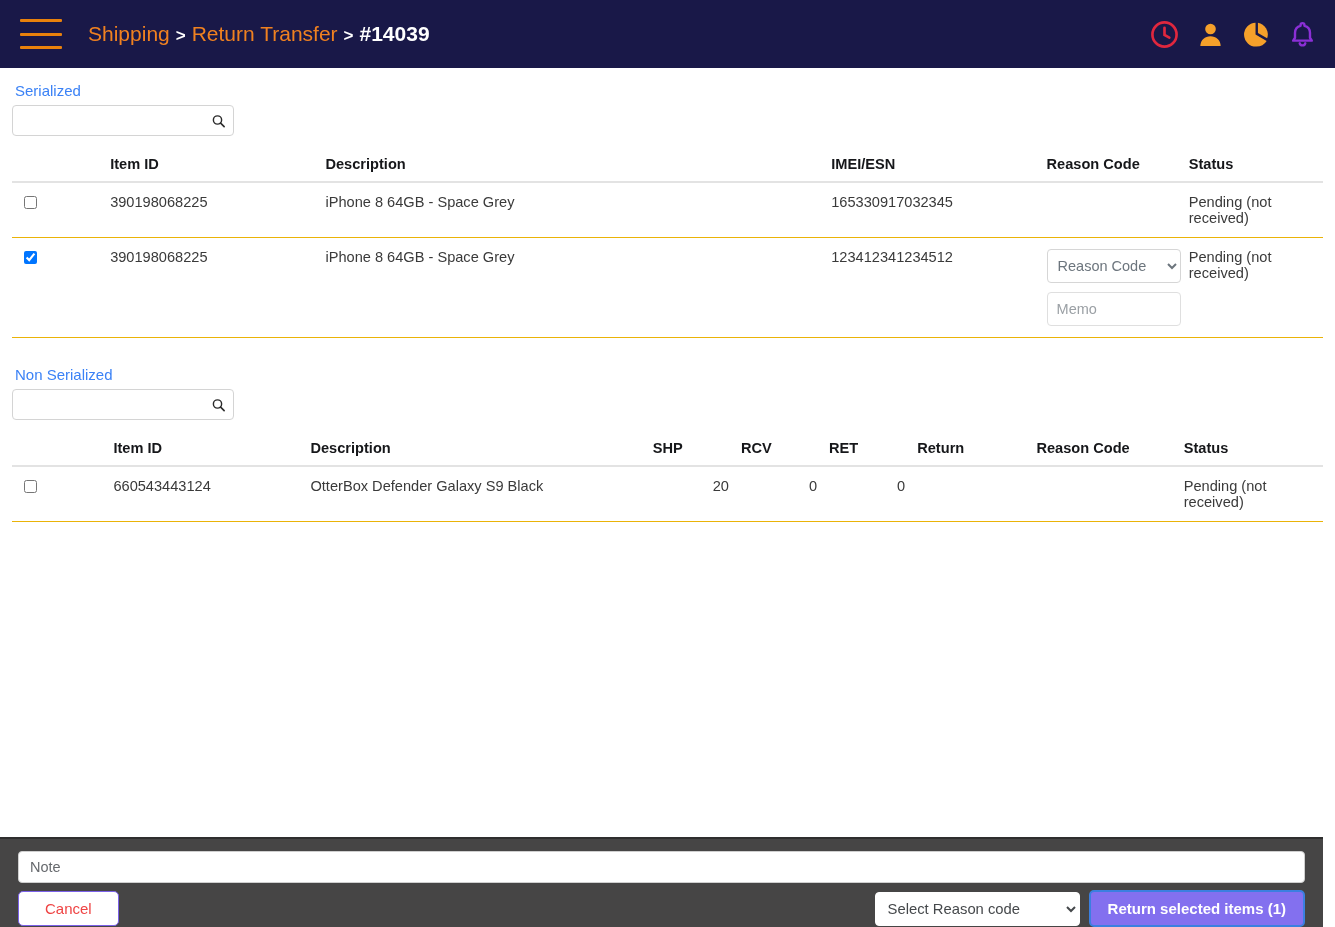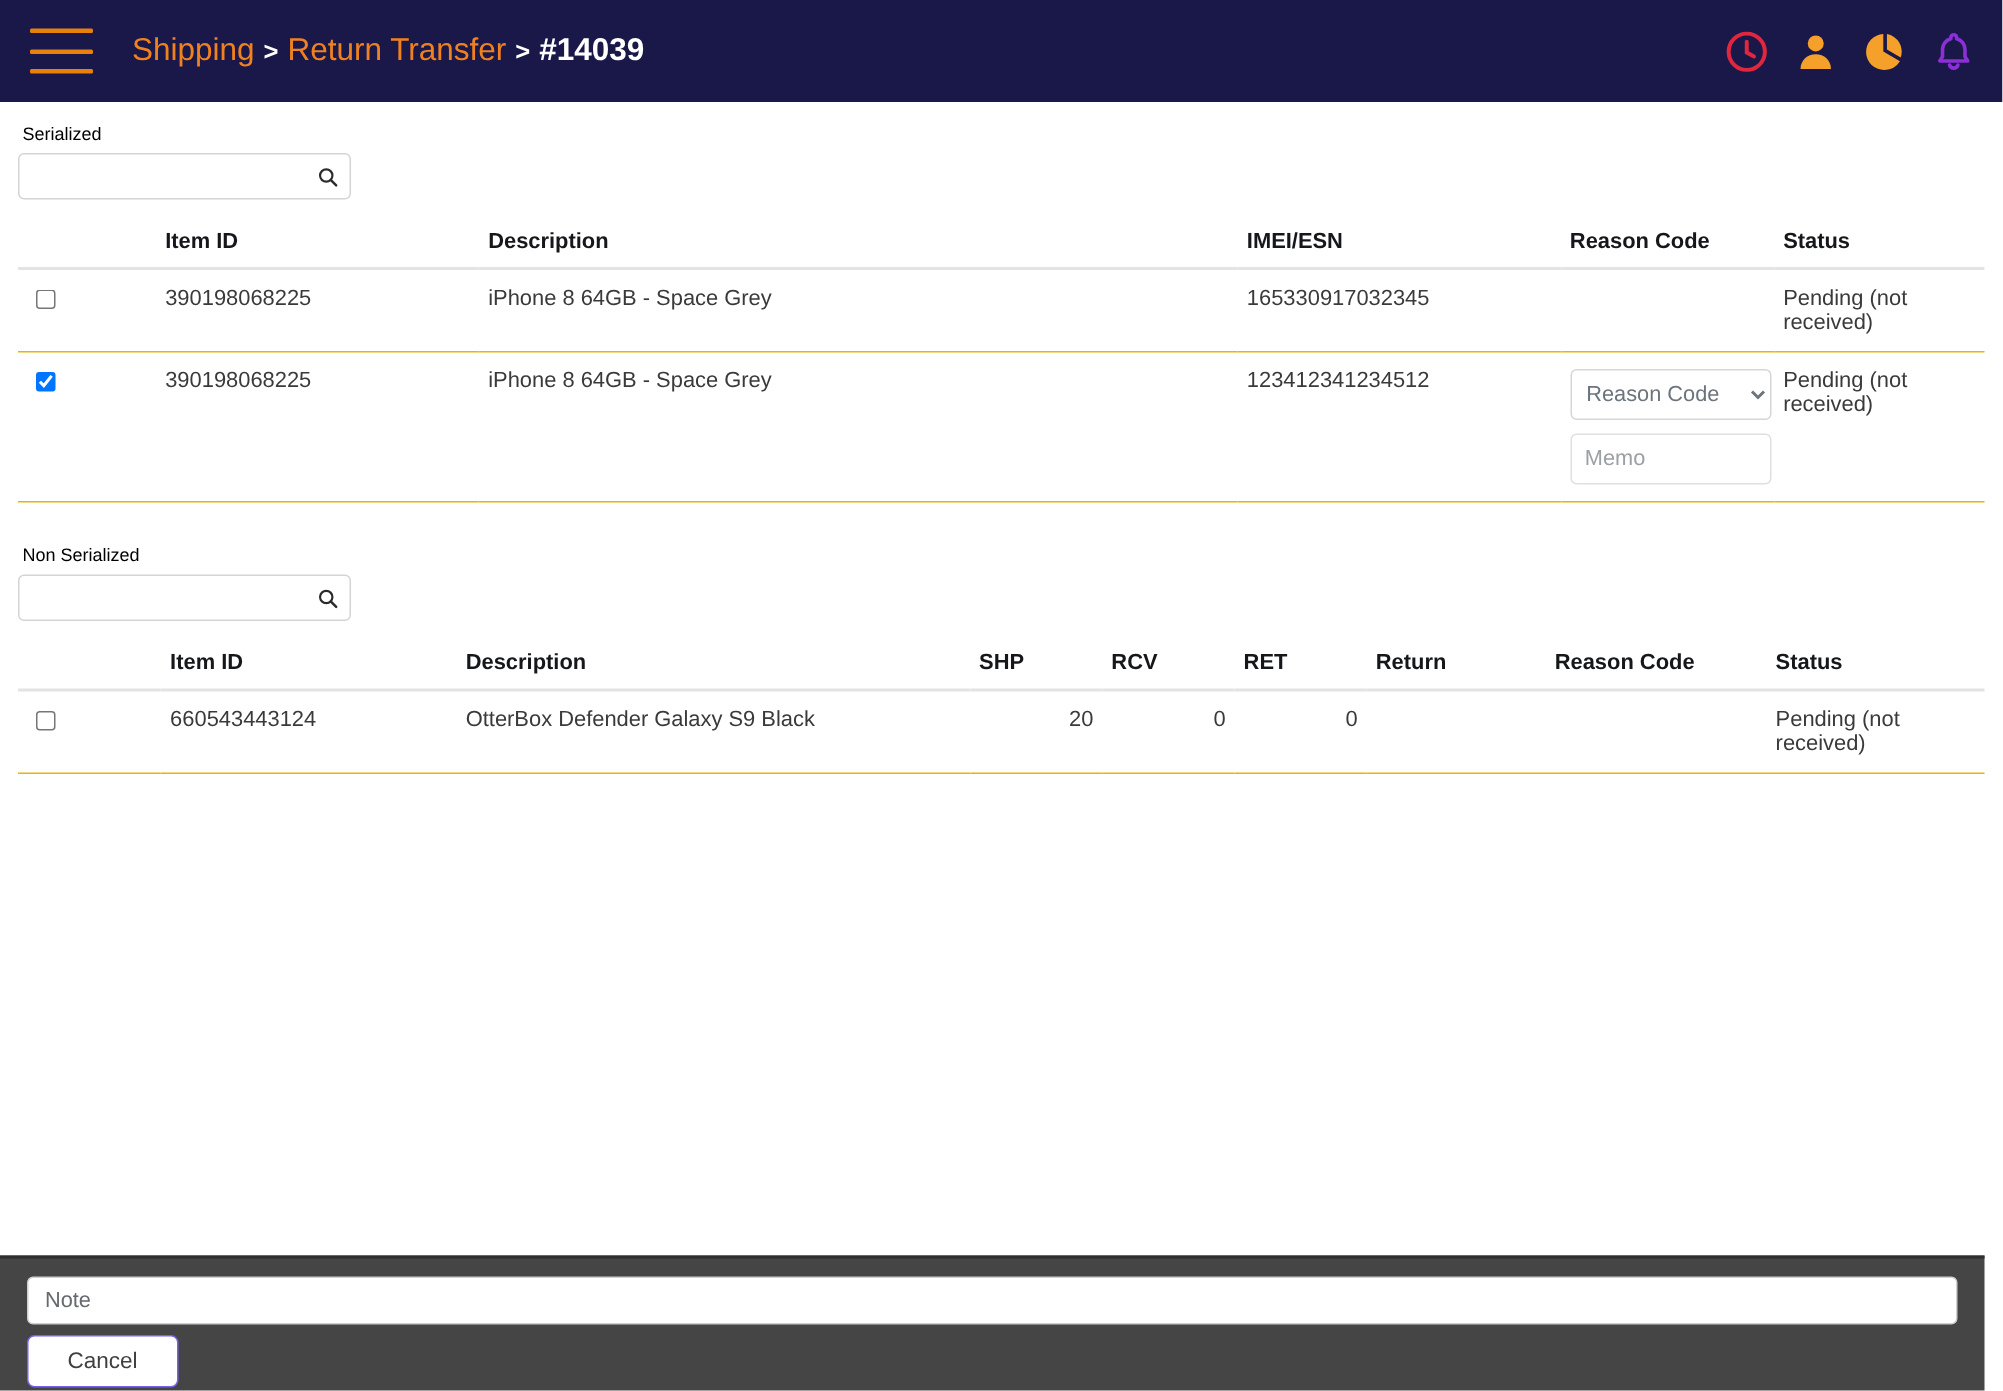--- a/index.html
+++ b/index.html
@@ -39,22 +39,22 @@
 
   .header-icons {
     margin-left: auto;
     display: flex; align-items: center; gap: 17px;
   }
   .hicon { width: 29px; height: 29px; display: block; cursor: pointer; }
 
   
   .content { padding: 0 12px; }
   .section-label {
-    color: #000000;
-    font-size: 12px;
+    color: #3b82f6;
+    font-size: 15px;
     margin: 14px 0 6px 3px;
   }
   .search-wrap {
     position: relative;
     width: 222px;
     margin-bottom: 16px;
   }
   .search-input {
     width: 100%;
     height: 31px;
@@ -157,21 +157,21 @@
   }
   .note-input::placeholder { color: #66696d; }
   .footer-row {
     margin-top: 7px;
     display: flex; align-items: center;
   }
   .btn-cancel {
     background: #ffffff;
     border: 1px solid #7b61e8;
     border-radius: 5px;
-    color: #404040;
+    color: #ef4444;
     font-size: 15px;
     font-family: "Liberation Sans", sans-serif;
     padding: 8px 26px;
     cursor: pointer;
     outline: none;
   }
   .footer-right {
     margin-left: auto;
     display: flex; align-items: center; gap: 9px;
   }
@@ -349,14 +349,20 @@
         <td>Pending (not received)</td>
       </tr>
     </tbody>
   </table>
 </div>
 
 <div class="footer">
   <input class="note-input" type="text" placeholder="Note" style="">
   <div class="footer-row">
     <button class="btn-cancel">Cancel</button>
+    <div class="footer-right">
+      <select class="reason-select">
+        <option>Select Reason code</option>
+      </select>
+      <button class="btn-return">Return selected items (1)</button>
+    </div>
   </div>
 </div>
 
 </body></html>

